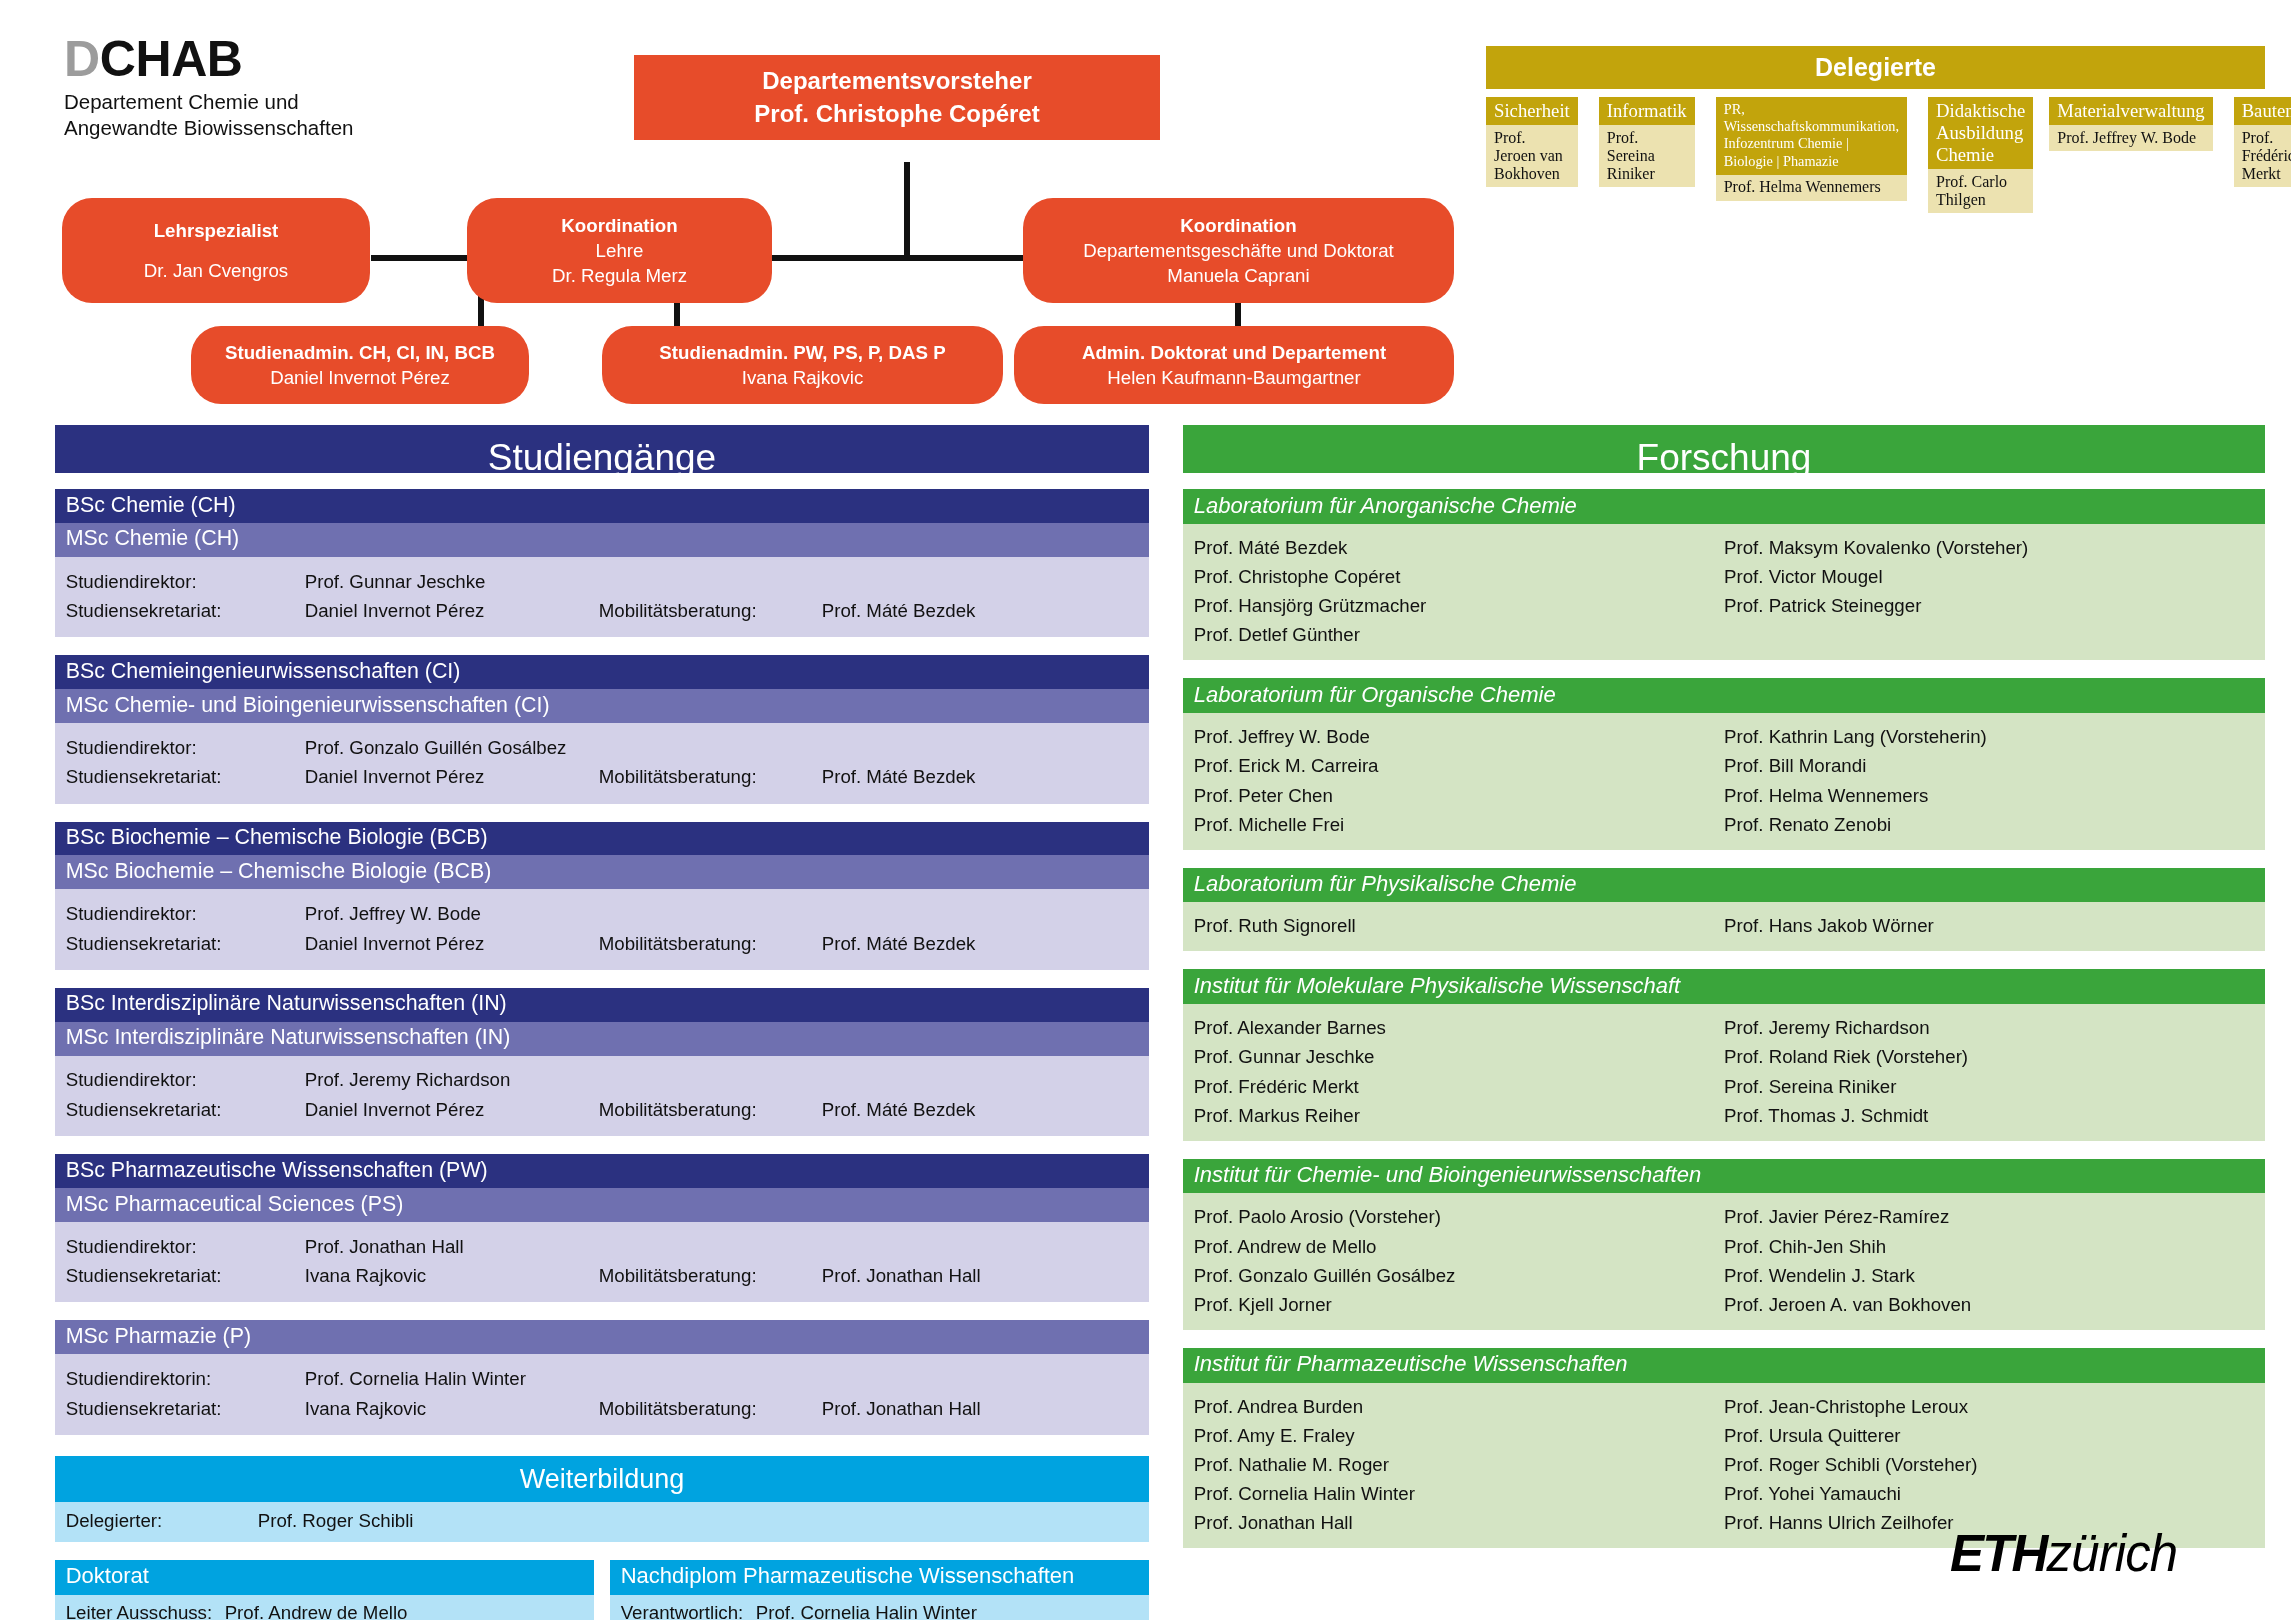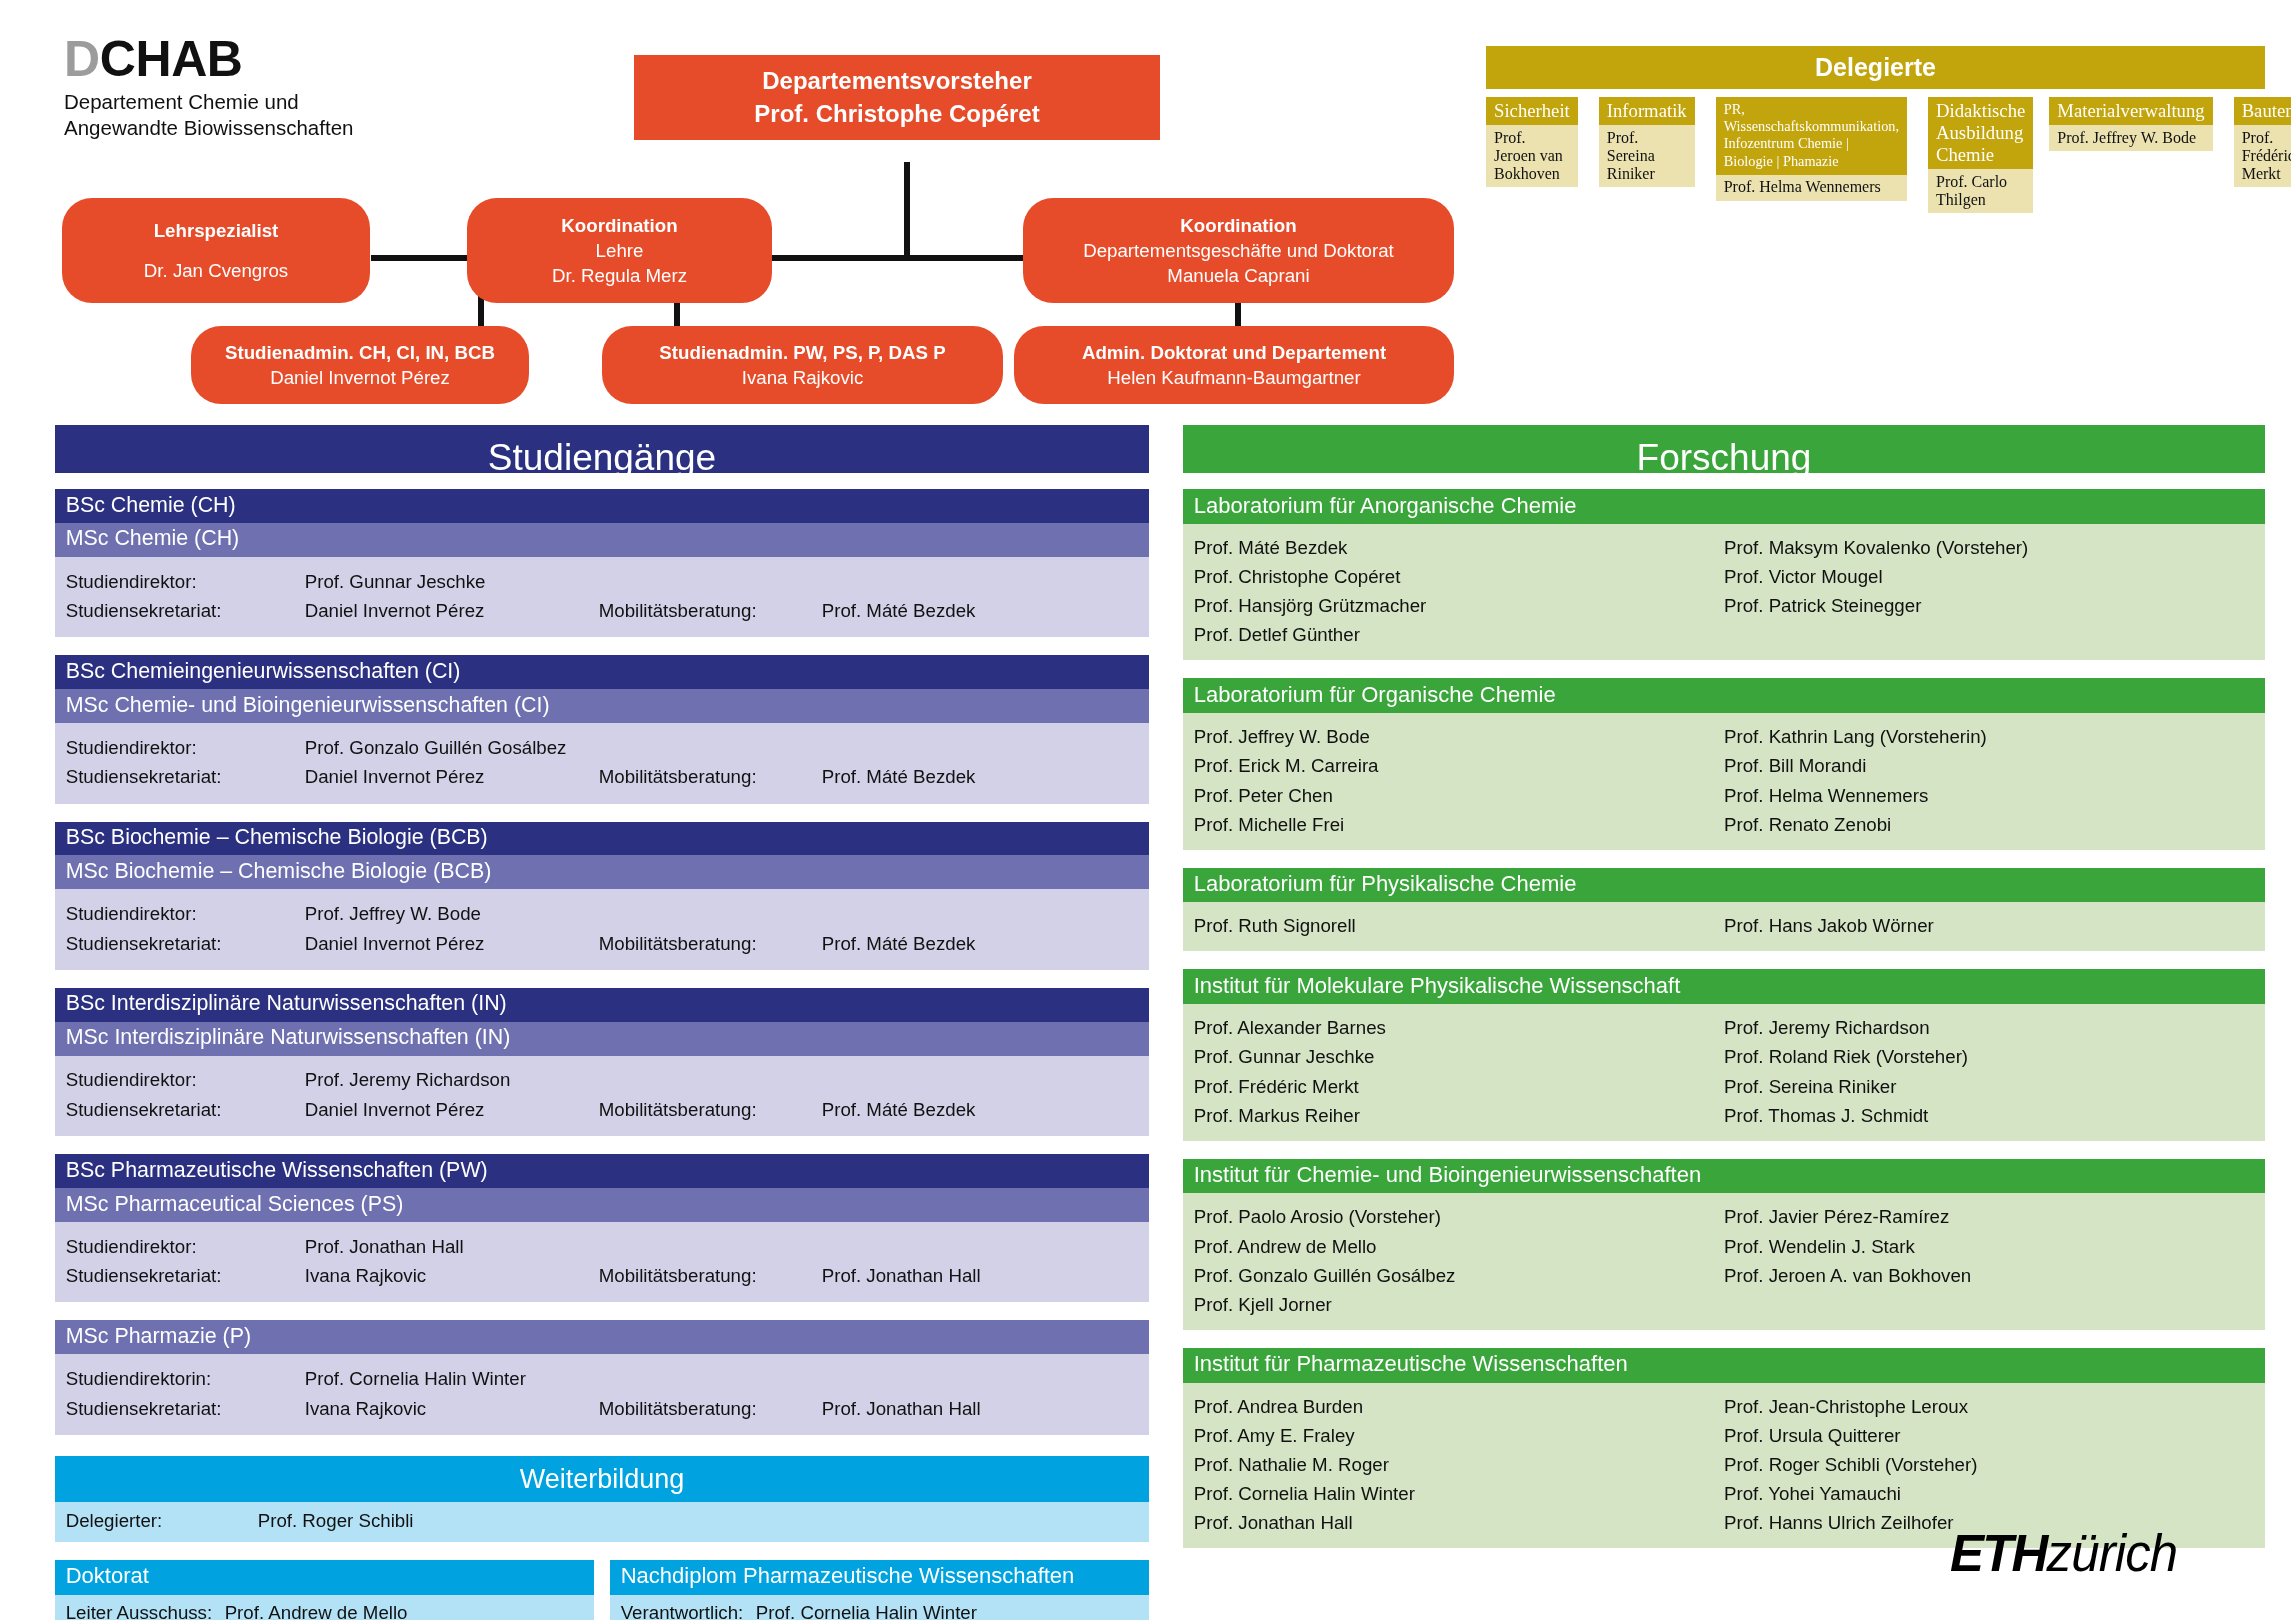--- a/index.html
+++ b/index.html
@@ -84,21 +84,21 @@
   .wb-body .k { width: 192px; flex: 0 0 192px; }
 
   .wb-pair { display: flex; gap: 16px; margin-top: 18px; }
   .wb-card { flex: 1; }
   .wb-card-hdr { background: #00a3e0; color: #ffffff; font-size: 22px; padding: 3.6px 10.7px 5.3px 10.7px; }
   .wb-card-body { background: #b3e2f7; color: #111111; font-size: 18.7px; padding: 7.1px 10.7px 9px 10.7px; display: flex; }
   .wb-card-body .k { flex: 0 0 auto; padding-right: 12.5px; }
 
   
   .lab { margin-top: 18px; }
-  .lab-hdr { background: #3aa53b; color: #ffffff; font-size: 22px; padding: 3.6px 10.7px 5.3px 10.7px; }
+  .lab-hdr { background: #3aa53b; color: #ffffff; font-size: 22px; padding: 3.6px 10.7px 5.3px 10.7px; font-style: italic; }
   .lab-body { background: #d4e4c4; padding: 9px 10.7px 10.7px 10.7px; display: flex; }
   .lab-col { flex: 1; }
   .lab-col li { list-style: none; font-size: 18.7px; color: #111111; line-height: 1.56; }
 
   
   .eth-logo { position: absolute; left: 1950px; top: 1524px; font-size: 51px; font-style: italic; color: #000; letter-spacing: -0.9px; white-space: nowrap; }
   .eth-logo .eth { font-weight: bold; font-style: italic; letter-spacing: -1.8px; }
   .eth-logo .zh { font-weight: normal; font-style: italic; }
 </style>
 </head>
@@ -419,20 +419,21 @@
       <div class="lab-hdr">Institut für Chemie- und Bioingenieurwissenschaften</div>
       <div class="lab-body">
         <ul class="lab-col">
           <li>Prof. Paolo Arosio (Vorsteher)</li>
           <li>Prof. Andrew de Mello</li>
           <li>Prof. Gonzalo Guillén Gosálbez</li>
           <li>Prof. Kjell Jorner</li>
         </ul>
         <ul class="lab-col">
           <li>Prof. Javier Pérez-Ramírez</li>
+          <li>Prof. Chih-Jen Shih</li>
           <li>Prof. Wendelin J. Stark</li>
           <li>Prof. Jeroen A. van Bokhoven</li>
         </ul>
       </div>
     </div>
 
     <div class="lab">
       <div class="lab-hdr">Institut für Pharmazeutische Wissenschaften</div>
       <div class="lab-body">
         <ul class="lab-col">

